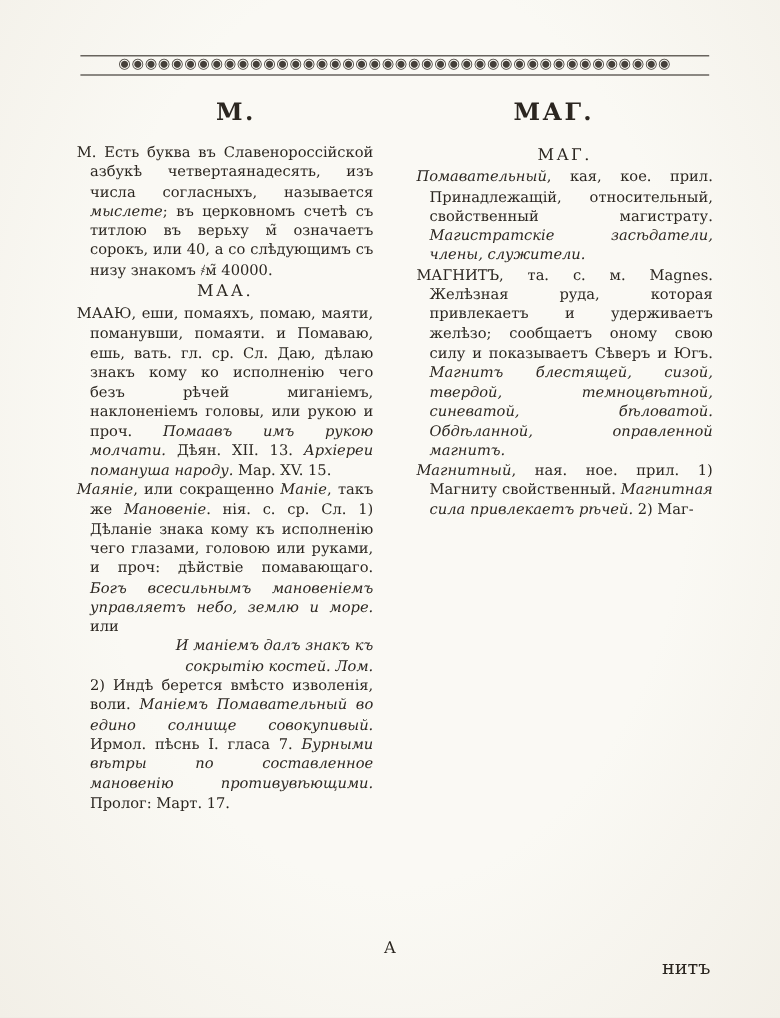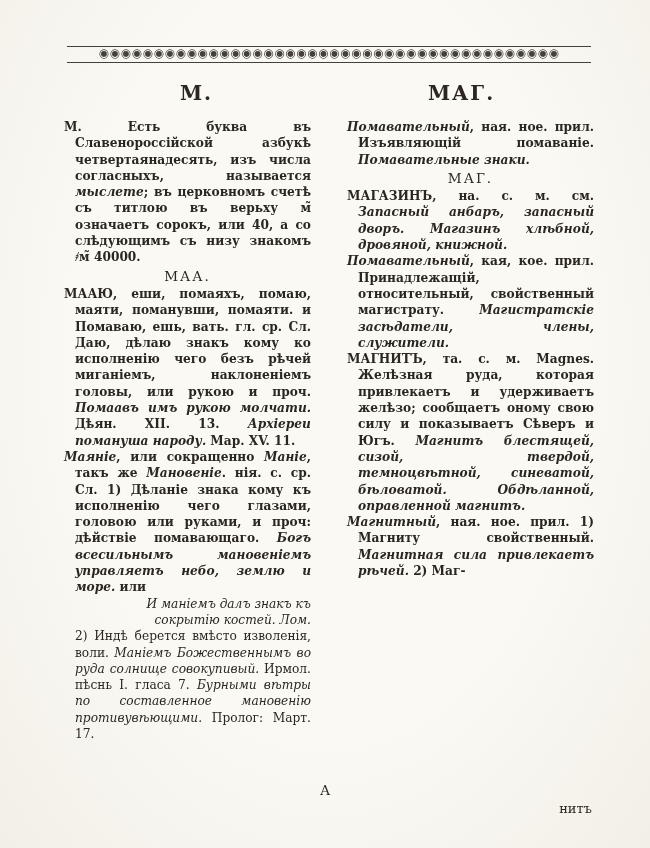--- a/index.html
+++ b/index.html
@@ -37,66 +37,64 @@
     font-size: 20px; font-weight: bold; letter-spacing: 2px;
   }
   .cols { display: flex; gap: 36px; margin-top: 14px; }
   .col {
     width: 247px;
     font-size: 12.2px;
     line-height: 16.3px;
     text-align: justify;
     text-justify: inter-word;
   }
-  .entry { padding-left: 11px; text-indent: -11px; font-weight: bold; }
+  .entry { padding-left: 11px; text-indent: -11px; }
   .cont  { padding-left: 11px; text-indent: 0; }
   .heading {
     text-align: center;
     font-size: 13.5px;
     letter-spacing: 2px;
     margin: 2px 0 2px;
     text-indent: 0;
     padding-left: 0;
   }
   .verse { padding-left: 30px; text-align: right; }
   .it { font-style: italic; }
   .signature {
     position: absolute; left: 0; right: 0; bottom: 50px;
     text-align: center; font-size: 13.5px;
   }
   .catchword {
     position: absolute; right: 58px; bottom: 32px;
-    font-size: 13px;
+    font-size: 16px;
   }
 </style>
 </head>
 <body>
 
 <div class="page">
 
   <div class="ornament">◉◉◉◉◉◉◉◉◉◉◉◉◉◉◉◉◉◉◉◉◉◉◉◉◉◉◉◉◉◉◉◉◉◉◉◉◉◉◉◉◉◉</div>
 
   <div class="heads">
     <div class="head">М.</div>
     <div class="head">МАГ.</div>
   </div>
 
   <div class="cols">
     <div class="col">
         <div class="entry"><span>М. Есть буква въ Славенороссійской азбукѣ четвертаянадесять, изъ числа согласныхъ, называется </span><span class="it">мыслете</span><span>; въ церковномъ счетѣ съ титлою въ верьху м̃ означаетъ сорокъ, или 40, а со слѣдующимъ съ низу знакомъ ҂м̃ 40000.</span></div>
         <div class="heading"><span>МАА.</span></div>
-        <div class="entry"><span>МААЮ, еши, помаяхъ, помаю, маяти, поманувши, помаяти. и Помаваю, ешь, вать. гл. ср. Сл. Даю, дѣлаю знакъ кому ко исполненію чего безъ рѣчей миганіемъ, наклоненіемъ головы, или рукою и проч. </span><span class="it">Помаавъ имъ рукою молчати.</span><span> Дѣян. XII. 13. </span><span class="it">Архіереи помануша народу.</span><span> Мар. XV. 11.</span></div>
+        <div class="entry"><span>МААЮ, еши, помаяхъ, помаю, маяти, поманувши, помаяти. и Помаваю, ешь, вать. гл. ср. Сл. Даю, дѣлаю знакъ кому ко исполненію чего безъ рѣчей миганіемъ, наклоненіемъ головы, или рукою и проч. </span><span class="it">Помаавъ имъ рукою молчати.</span><span> Дѣян. XII. 13. </span><span class="it">Архіереи помануша народу.</span><span> Мар. XV. 15.</span></div>
         <div class="entry"><span class="it">Маяніе</span><span>, или сокращенно </span><span class="it">Маніе</span><span>, такъ же </span><span class="it">Мановеніе</span><span>. нія. с. ср. Сл. 1) Дѣланіе знака кому къ исполненію чего глазами, головою или руками, и проч: дѣйствіе помавающаго. </span><span class="it">Богъ всесильнымъ мановеніемъ управляетъ небо, землю и море.</span><span> или</span></div>
         <div class="verse"><span class="it">И маніемъ далъ знакъ къ сокрытію костей. Лом.</span></div>
-        <div class="cont"><span>2) Индѣ берется вмѣсто изволенія, воли. </span><span class="it">Маніемъ Божественнымъ во руда солнище совокупивый.</span><span> Ирмол. пѣснь I. гласа 7. </span><span class="it">Бурными вѣтры по составленное мановенію противувѣющими.</span><span> Пролог: Март. 17.</span></div>
+        <div class="cont"><span>2) Индѣ берется вмѣсто изволенія, воли. </span><span class="it">Маніемъ Помавательный во едино солнище совокупивый.</span><span> Ирмол. пѣснь I. гласа 7. </span><span class="it">Бурными вѣтры по составленное мановенію противувѣющими.</span><span> Пролог: Март. 17.</span></div>
       </div>
     <div class="col">
-        <div class="entry"><span class="it">Помавательный</span><span>, ная. ное. прил. Изъявляющій помаваніе. </span><span class="it">Помавательные знаки.</span></div>
         <div class="heading"><span>МАГ.</span></div>
-        <div class="entry"><span>МАГАЗИНЪ, на. с. м. см. </span><span class="it">Запасный анбаръ, запасный дворъ. Магазинъ хлѣбной, дровяной, книжной.</span></div>
         <div class="entry"><span class="it">Помавательный</span><span>, кая, кое. прил. Принадлежащій, относительный, свойственный магистрату. </span><span class="it">Магистратскіе засѣдатели, члены, служители.</span></div>
         <div class="entry"><span>МАГНИТЪ, та. с. м. Magnes. Желѣзная руда, которая привлекаетъ и удерживаетъ желѣзо; сообщаетъ оному свою силу и показываетъ Сѣверъ и Югъ. </span><span class="it">Магнитъ блестящей, сизой, твердой, темноцвѣтной, синеватой, бѣловатой. Обдѣланной, оправленной магнитъ.</span></div>
         <div class="entry"><span class="it">Магнитный</span><span>, ная. ное. прил. 1) Магниту свойственный. </span><span class="it">Магнитная сила привлекаетъ рѣчей.</span><span> 2) Маг-</span></div>
       </div>
   </div>
 
   <div class="signature">А</div>
 
   <div class="catchword">нитъ</div>
 

